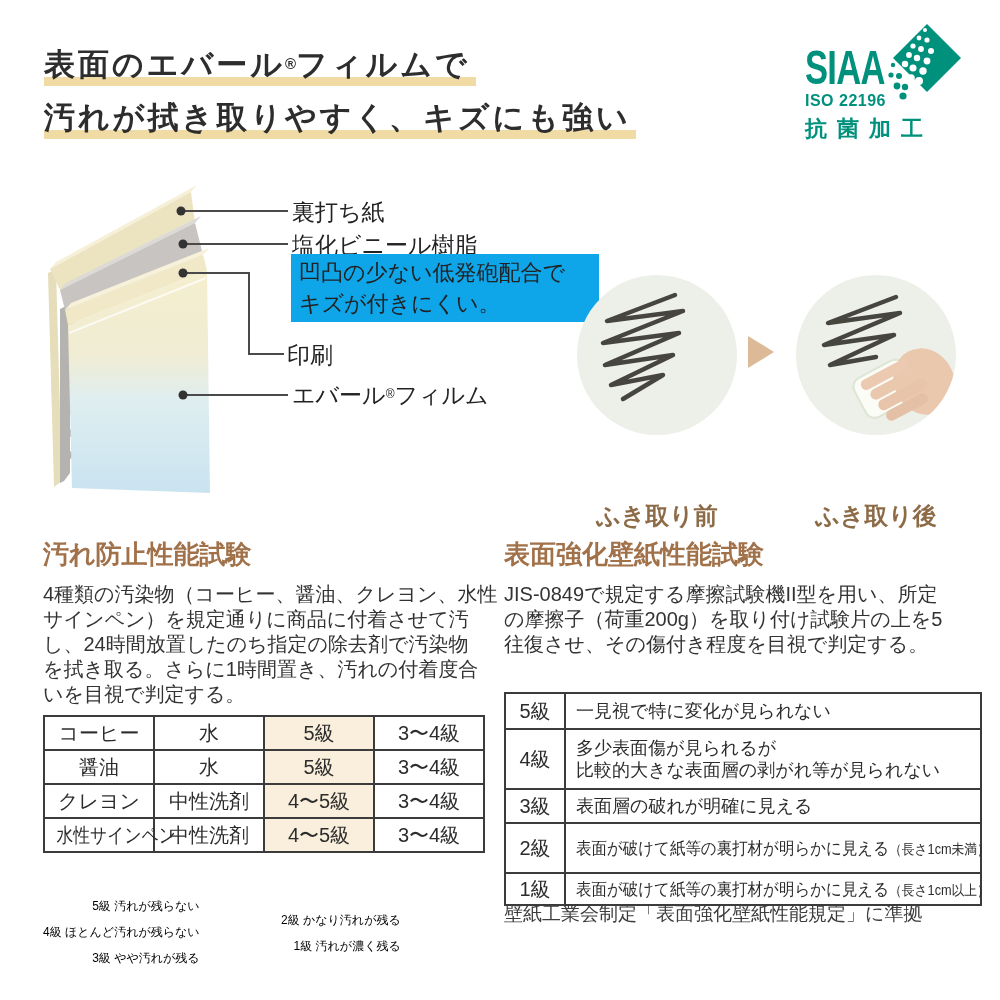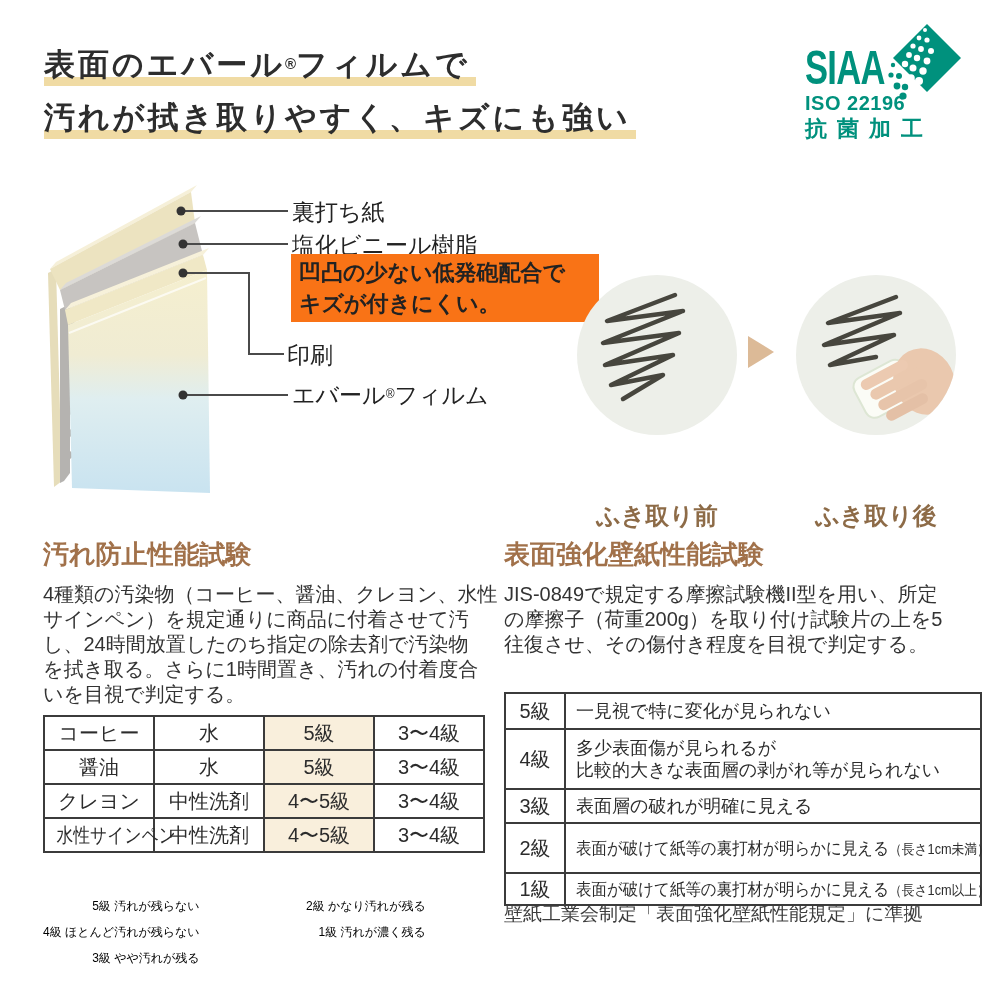--- a/index.html
+++ b/index.html
@@ -12,30 +12,30 @@
   
   .title-line{position:absolute;left:44px;font-size:31px;font-weight:bold;
     letter-spacing:3px;color:#2d2d2d;white-space:nowrap;z-index:2;}
   .title-line .reg{font-size:15px;vertical-align:6px;letter-spacing:0;}
   .hl-bar{position:absolute;left:44px;height:9px;background:#f0dba4;z-index:1;}
 
   
   .siaa{position:absolute;left:805px;top:40px;color:#00917d;}
   .siaa-brand{position:absolute;left:0;top:0;font-size:48px;font-weight:800;
     letter-spacing:-1px;transform:scaleX(.72);transform-origin:left top;white-space:nowrap;}
-  .siaa-iso{position:absolute;left:0;top:52px;font-size:20px;font-weight:bold;letter-spacing:.5px;white-space:nowrap;}
+  .siaa-iso{position:absolute;left:0;top:52px;font-size:16px;font-weight:bold;letter-spacing:.5px;white-space:nowrap;}
   .siaa-label{position:absolute;left:0;top:74px;font-size:22px;font-weight:bold;letter-spacing:10px;white-space:nowrap;}
   .siaa-diamond{position:absolute;left:875px;top:18px;}
 
   
   .diagram{position:absolute;left:40px;top:175px;width:545px;height:332px;}
   .dg-label{position:absolute;font-size:23px;font-weight:500;color:#222;white-space:nowrap;}
   .dg-label .reg{font-size:12px;vertical-align:5px;}
-  .dg-note{position:absolute;left:251px;top:79px;width:292px;background:#f97316;
-    padding:3px 8px;font-size:22px;line-height:31px;color:#222;white-space:nowrap;font-weight:bold;}
+  .dg-note{position:absolute;left:251px;top:79px;width:292px;background:#0ea5e9;
+    padding:3px 8px;font-size:22px;line-height:31px;color:#222;white-space:nowrap;}
 
   
   .wipe-circle{position:absolute;width:160px;height:160px;border-radius:50%;
     background:#edefe9;overflow:hidden;}
   .wipe-arrow{position:absolute;left:748px;top:336px;width:0;height:0;
     border-left:26px solid #dcba97;border-top:16px solid transparent;border-bottom:16px solid transparent;}
   .wipe-caption{position:absolute;width:160px;top:452px;text-align:center;
     font-size:24px;font-weight:bold;color:#8d6b47;white-space:nowrap;margin-top:48px;}
 
   
@@ -230,21 +230,21 @@
       <td>3〜4級</td>
     </tr>
   </tbody>
     </table>
 
   <div class="notes" style="left:43px;">
     <div>5級 汚れが残らない</div>
     <div>4級 ほとんど汚れが残らない</div>
     <div>3級 やや汚れが残る</div>
   </div>
-  <div class="notes" style="left:306px;">
+  <div class="notes" style="left:281px;margin-top:14px;">
     <div>2級 かなり汚れが残る</div>
     <div>1級 汚れが濃く残る</div>
   </div>
 
   <div class="sec-heading" style="left:504px;">表面強化壁紙性能試験</div>
   <div class="body-text" style="left:504px;">
     <div>JIS-0849で規定する摩擦試験機II型を用い、所定</div>
     <div>の摩擦子（荷重200g）を取り付け試験片の上を5</div>
     <div>往復させ、その傷付き程度を目視で判定する。</div>
   </div>

